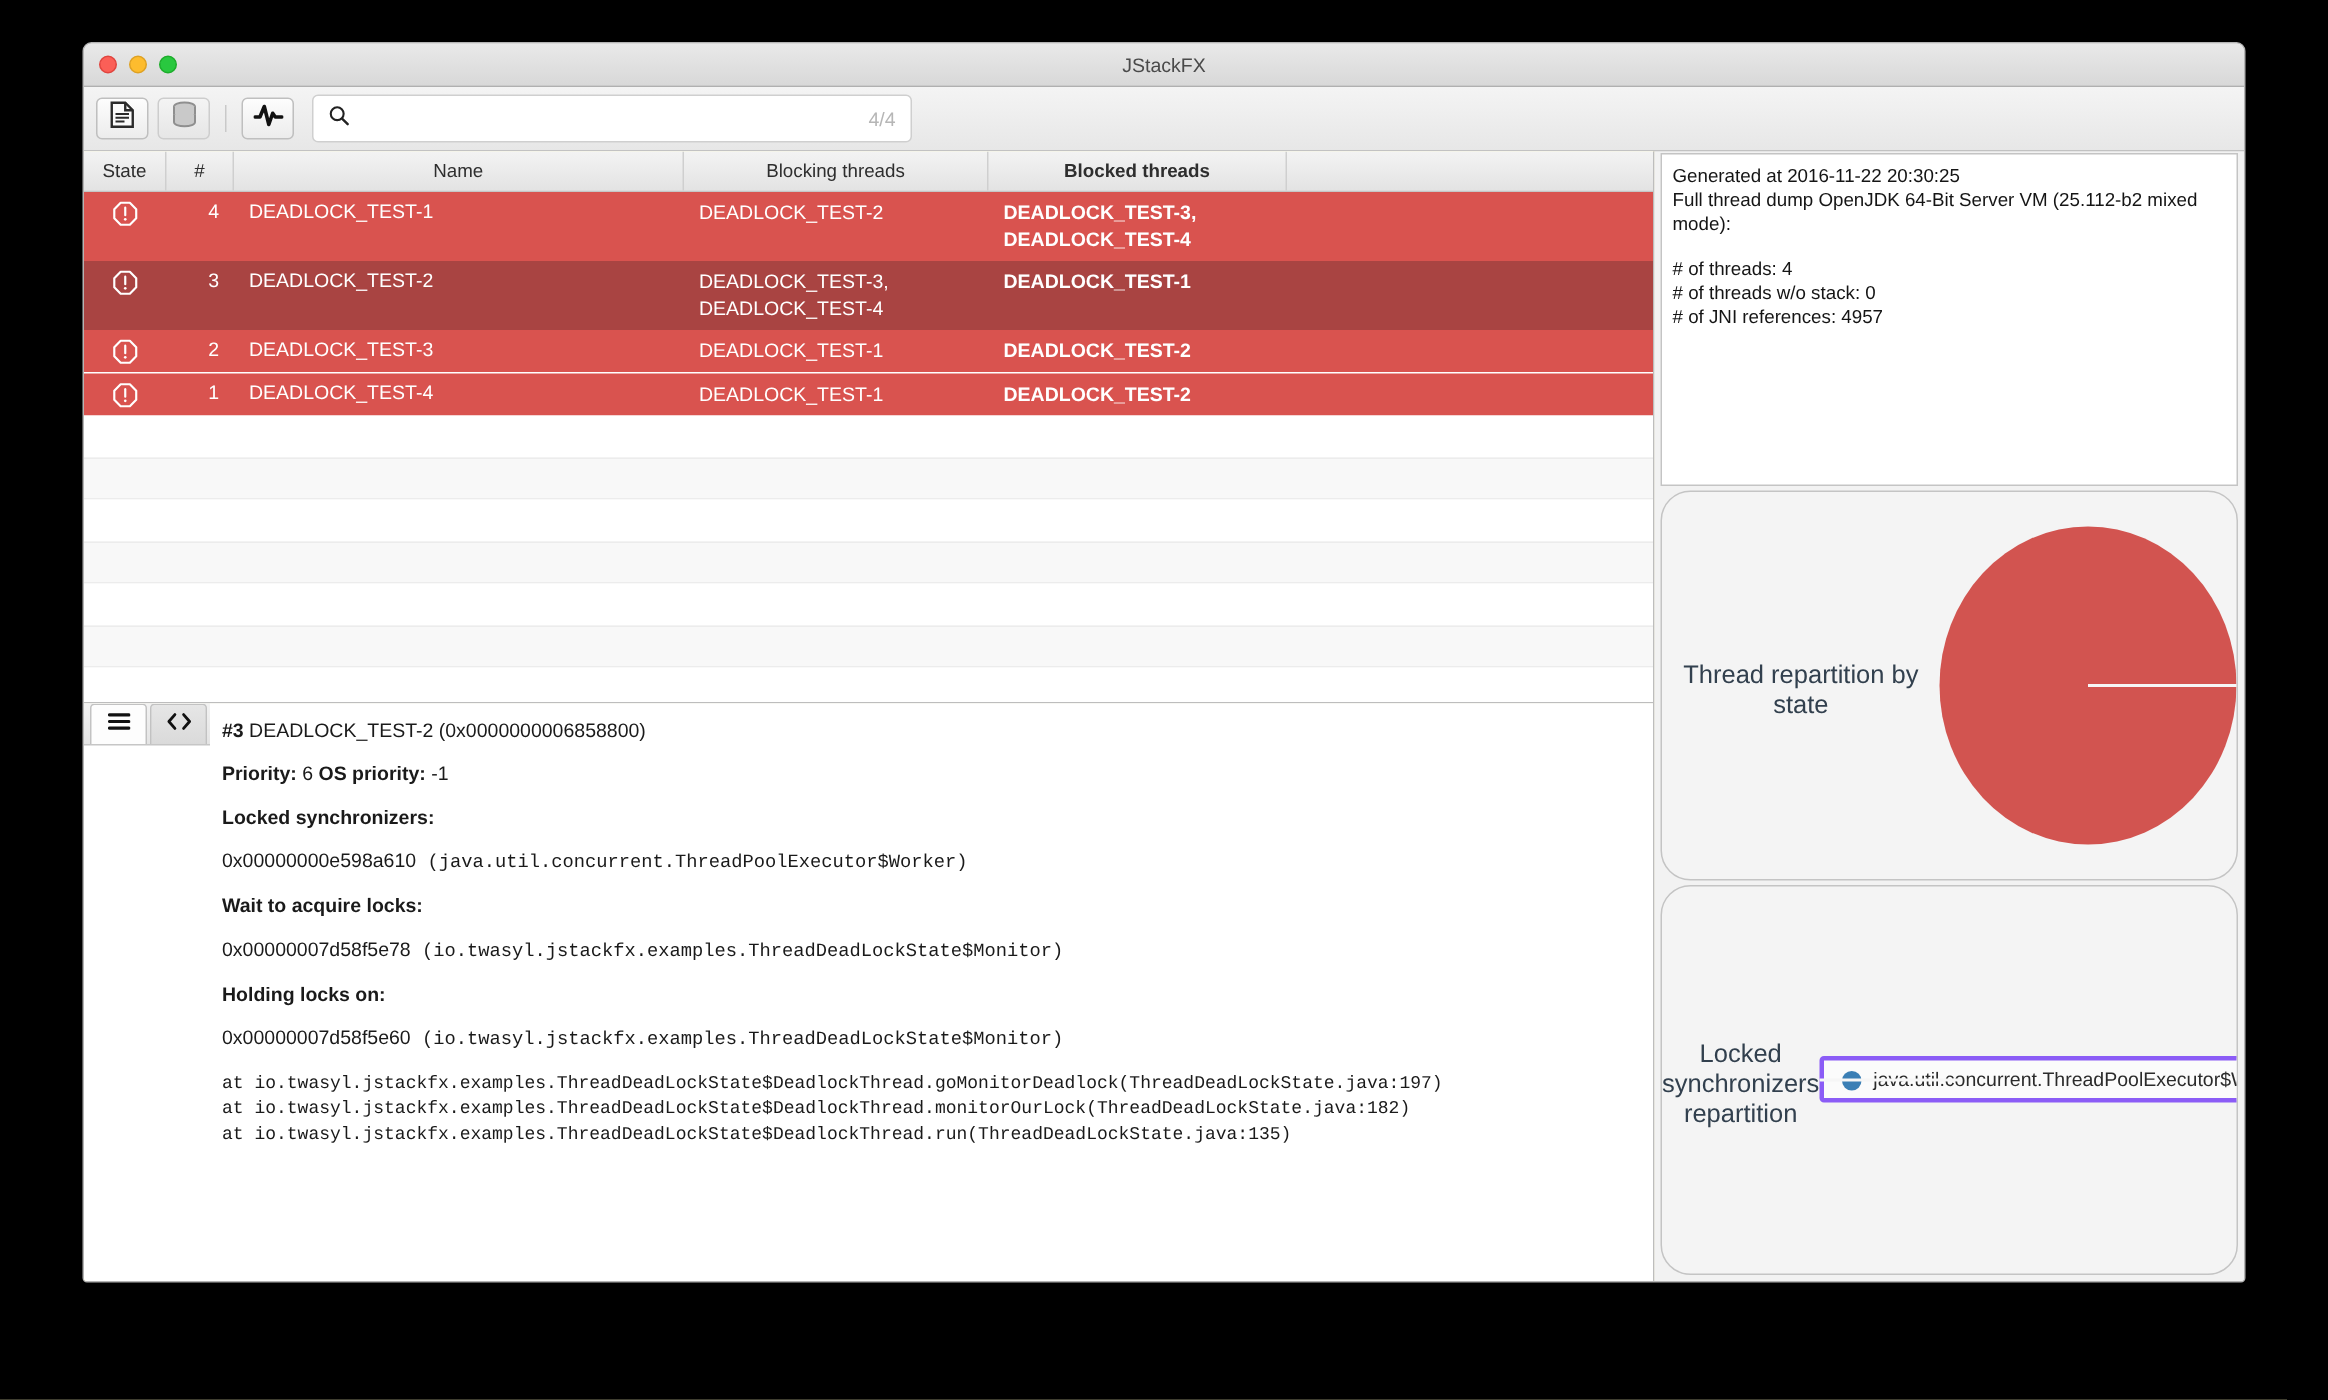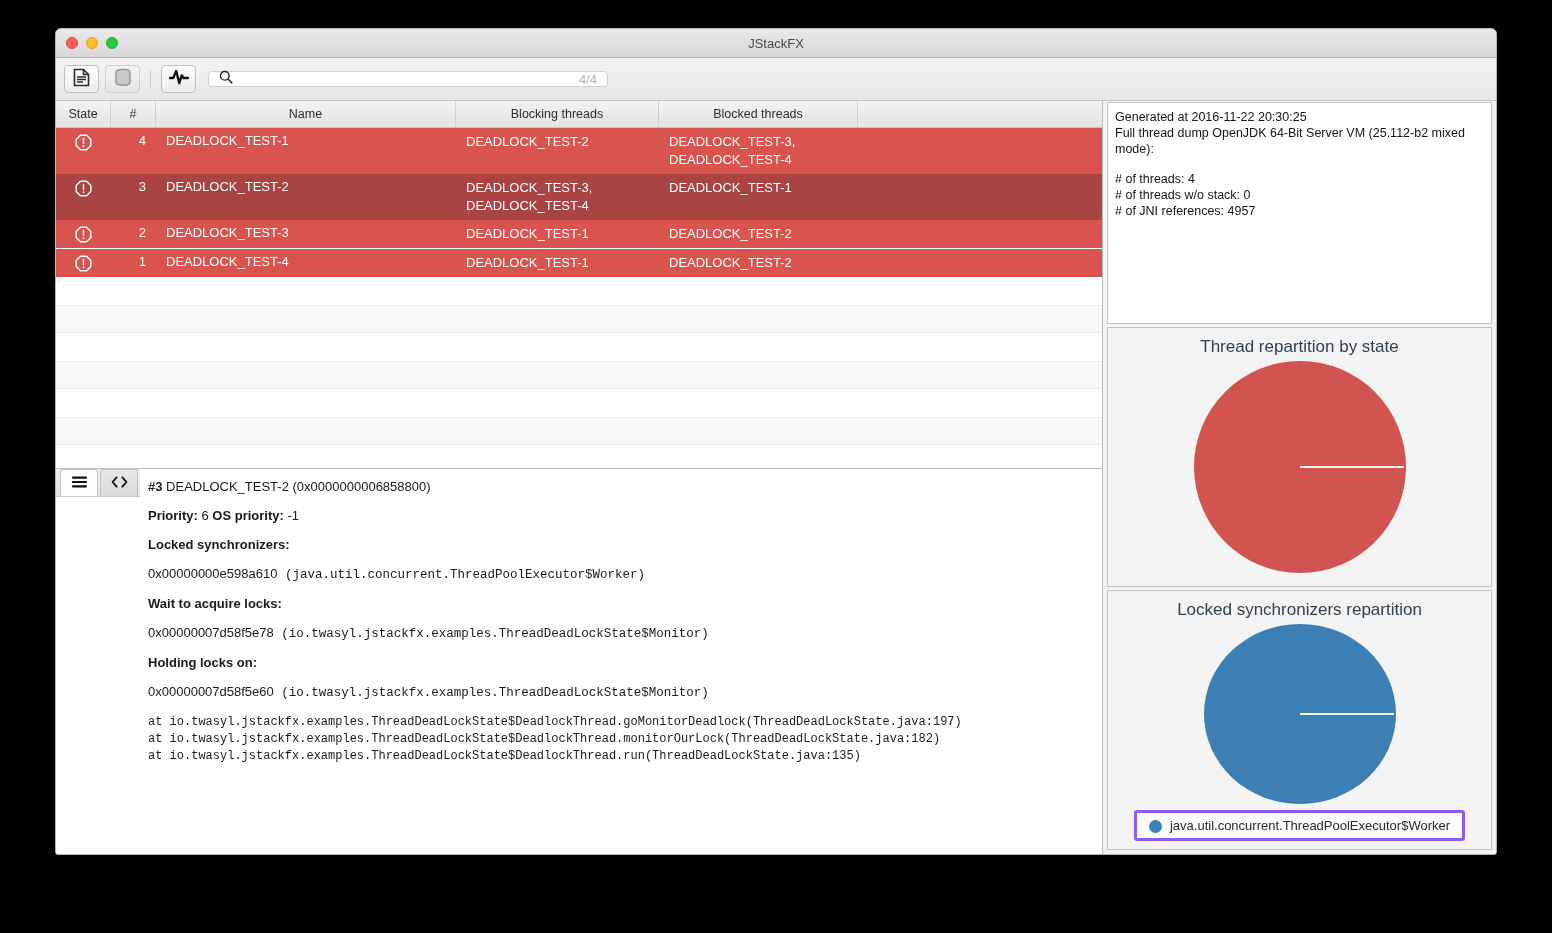--- a/index.html
+++ b/index.html
@@ -55,21 +55,21 @@
     border: 1px solid #bfbfbf;
     border-radius: 4px;
     background: linear-gradient(to bottom, #fdfdfd 0%, #ececec 100%);
     display: flex; align-items: center; justify-content: center;
     cursor: default;
   }
   .tbtn.flat { background: linear-gradient(to bottom, #f4f4f4 0%, #e6e6e6 100%); border-color: #cdcdcd; }
   .tsep { width: 1px; height: 18px; background: #c9c9c9; margin: 0 4px; }
   .searchbox {
     flex: 0 0 400px;
-    height: 16px;
+    height: 32px;
     margin-left: 6px;
     background: #fff;
     border: 1px solid #cfcfcf;
     border-radius: 4px;
     display: flex; align-items: center;
     padding: 0 10px;
     position: relative;
   }
   .searchbox input {
     border: 0; outline: 0; flex: 1;
@@ -95,21 +95,21 @@
   .th {
     display: flex; align-items: center; justify-content: center;
     font-size: 12.5px; color: #2e2e2e;
     border-right: 1px solid #cfcfcf;
     overflow: hidden; white-space: nowrap;
   }
   .c-state { flex: 0 0 55px; }
   .c-num   { flex: 0 0 45px; }
   .c-name  { flex: 0 0 300px; }
   .c-blocking { flex: 0 0 203px; }
-  .c-blocked  { flex: 0 0 199px; }
+  .c-blocked  { flex: 0 0 199px; font-weight: bold; }
   .c-rest  { flex: 1; border-right: none; }
 
   .tbody { flex: 1; overflow: hidden; }
   .tr { display: flex; min-height: 28px; align-items: stretch; }
   .tr.data { color: #fff; }
   .tr.data.odd  { background: #d9534f; }
   .tr.data.sel  { background: #a94442; }
   .tr.sep-top { border-top: 1px solid #ffffff; }
   .tr.empty { height: 28px; }
   .tr.empty.e0 { background: #ffffff; }
@@ -150,22 +150,22 @@
   .mono { font-family: "Liberation Mono", monospace; font-size: 12.5px; margin-top: 24px; }
   .stack { font-family: "Liberation Mono", monospace; font-size: 12px; color: #1a1a1a; line-height: 17px; }
 
   
   .rpanel {
     background: #fff;
     border: 1px solid #c4c4c4;
     overflow: hidden;
   }
   .rpanel.info { flex: 0 0 222px; padding: 6px 7px; }
-  .rpanel.chart { flex: 1; display: flex; flex-direction: column;
-                  align-items: center; background: #f4f4f4; min-height: 0; }
+  .rpanel.chart { flex: 1; display: flex; flex-direction: row;
+                  align-items: center; background: #f4f4f4; min-height: 0; border-radius: 20px; }
   .info-line { font-size: 12.5px; color: #151515; line-height: 16px; }
   .info-line b { font-weight: normal; }
   .info-gap { height: 14px; }
   .chart-title { font-size: 17px; color: #32404e; margin: 9px 0 4px 0; text-align: center; }
   .pie { border-radius: 50%; position: relative; }
   .pie .startline {
     position: absolute; left: 50%; top: 50%;
     height: 2px; background: #f6f6f6;
     transform: translateY(-1px);
   }

